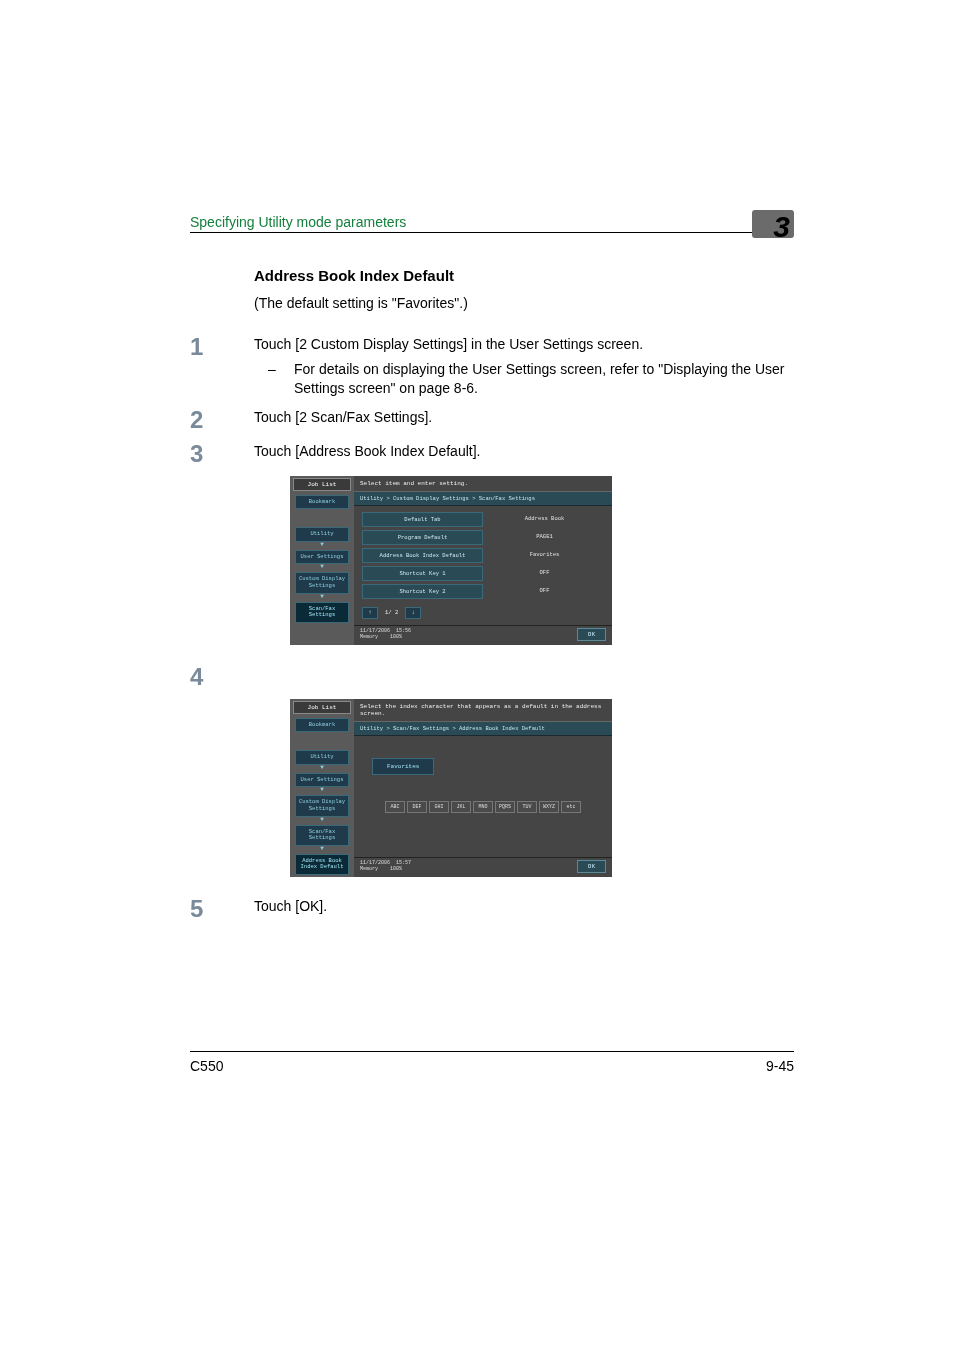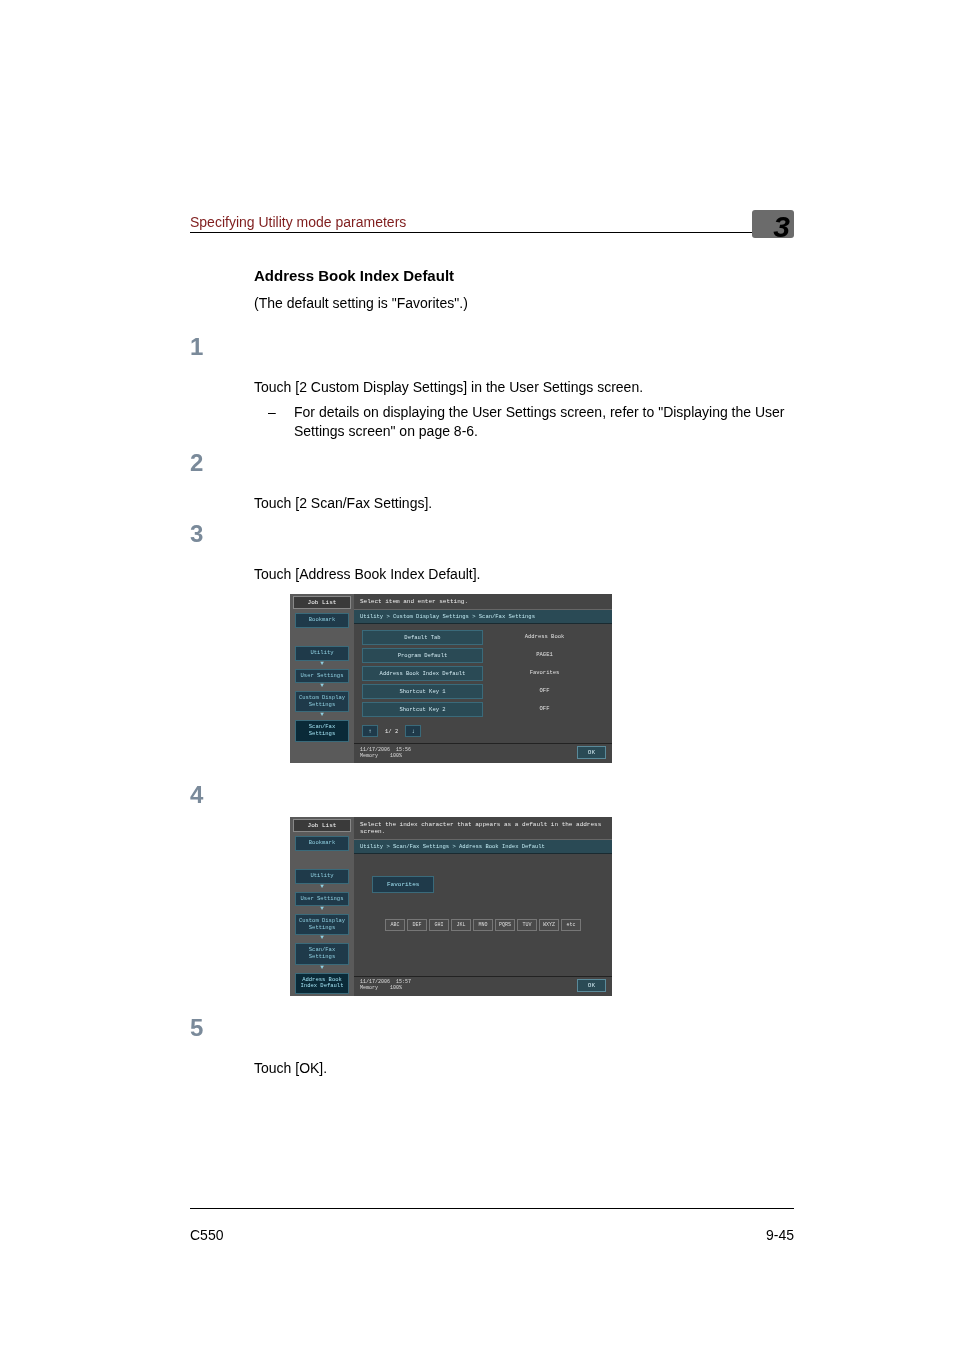--- a/index.html
+++ b/index.html
@@ -16,21 +16,21 @@
   .running-head {
     display: flex;
     justify-content: space-between;
     align-items: flex-end;
     border-bottom: 1px solid #000;
     padding-bottom: 2px;
     margin-bottom: 34px;
   }
   .running-head .rh-text {
     font-size: 14px;
-    color: #7f1d1d;
+    color: #15803d;
   }
   .chapter-badge {
     width: 42px;
     height: 28px;
     background: #6b6b6b;
     border-radius: 3px;
     position: relative;
     margin-bottom: -8px;
   }
   .chapter-badge .num {
@@ -63,21 +63,20 @@
     width: 64px;
     font-size: 24px;
     font-weight: bold;
     color: #7a8a9a;
     line-height: 1;
   }
   .step-body {
     flex: 1;
     font-size: 14px;
     line-height: 1.35;
-    margin-top: 43px;
   }
   .sub {
     display: flex;
     margin-top: 6px;
   }
   .sub .dash {
     width: 26px;
     padding-left: 14px;
   }
   .sub .sub-text {
@@ -237,21 +236,21 @@
     padding: 2px 0;
     width: 18px;
     text-align: center;
     font-size: 5px;
   }
   .footer {
     display: flex;
     justify-content: space-between;
     border-top: 1px solid #000;
     margin-top: 130px;
-    padding-top: 18px;
+    padding-top: 6px;
     font-size: 14px;
   }
 </style>
 </head>
 <body>
 
 <div class="page">
   <div class="running-head">
     <div class="rh-text">Specifying Utility mode parameters</div>
     <div class="chapter-badge">

